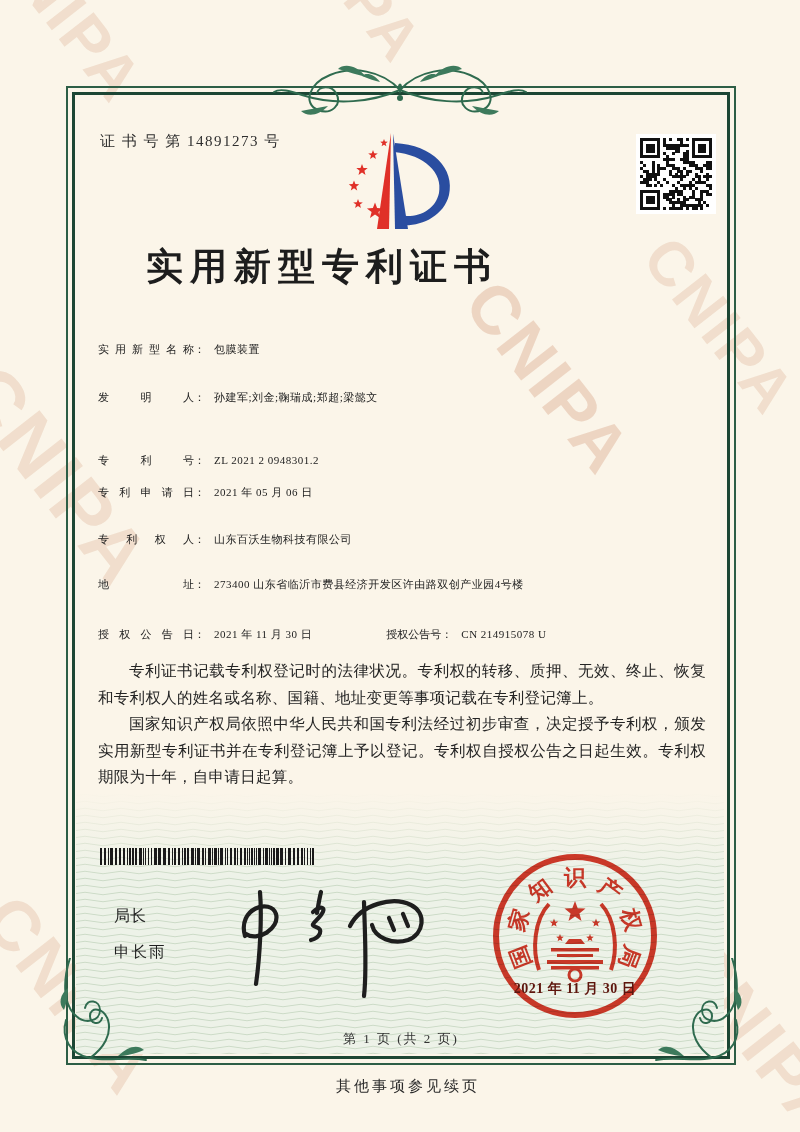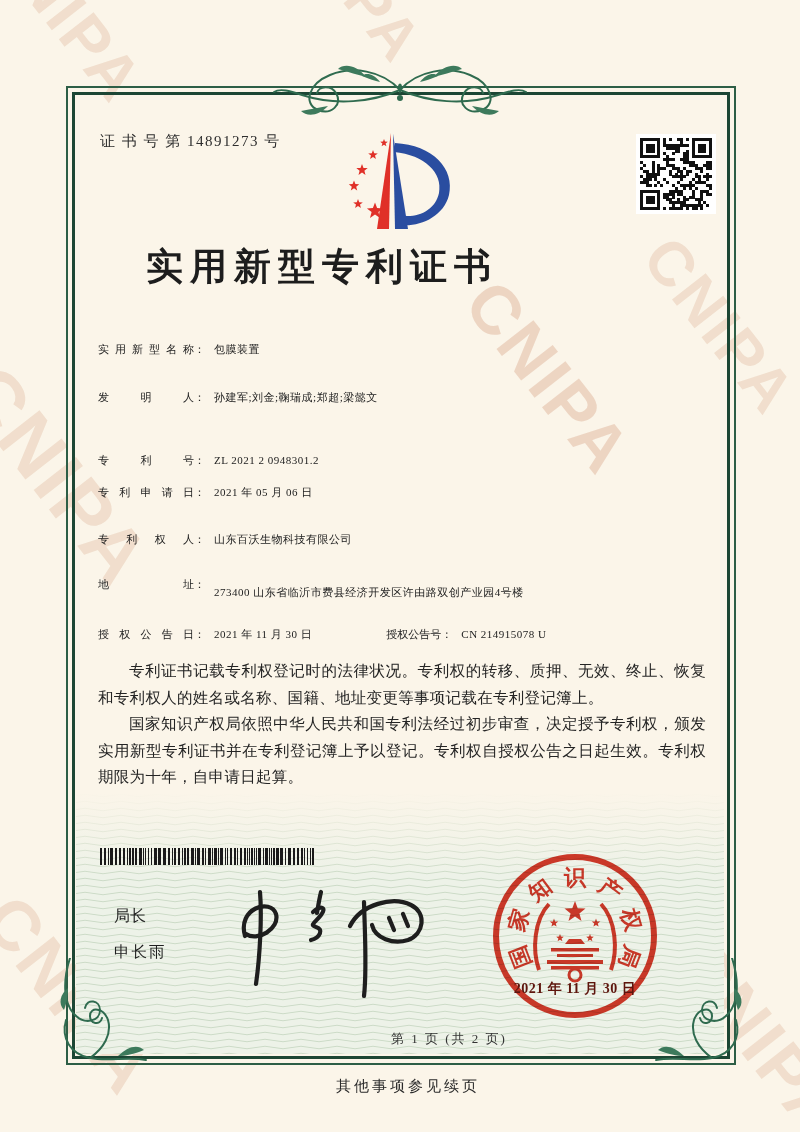--- a/index.html
+++ b/index.html
@@ -54,21 +54,21 @@
     text-align:justify;text-align-last:justify;-moz-text-align-last:justify;
   }
   .fcolon{flex:0 0 auto;}
   .fvalue{margin-left:9px;letter-spacing:0.5px;font-family:Liberation Serif, serif;}
   .row-name{top:337px;}
   .row-inventor{top:385px;align-items:flex-end;}
   .row-patno{top:448px;align-items:flex-end;}
   .row-filing{top:480px;}
   .row-patentee{top:527px;}
   .row-address{top:572px;}
-  .row-address .fvalue{width:488px;margin-top:8px;}
+  .row-address .fvalue{width:488px;}
   .row-grant{top:622px;}
   .grant2{margin-left:74px;display:flex;}
   
   .body-text{
     position:absolute;left:98px;top:658px;width:608px;
     font-size:15.5px;line-height:26.5px;text-align:justify;
     color:#242424;letter-spacing:0.3px;
   }
   .body-text p{margin:0;text-indent:2em;}
   
@@ -80,21 +80,21 @@
     font-family:"Liberation Sans","DejaVu Sans",sans-serif;letter-spacing:2px;}
   .signature{position:absolute;left:215px;top:872px;width:225px;height:135px;}
   .seal{position:absolute;left:487px;top:848px;width:176px;height:176px;
     mix-blend-mode:multiply;opacity:0.95;}
   .seal-date{
     position:absolute;left:487px;top:980px;width:176px;text-align:center;
     font-size:14px;color:#5e150d;font-weight:bold;letter-spacing:0.5px;
   }
   .page-number{
     position:absolute;left:66px;top:1030px;width:670px;text-align:center;
-    font-size:13px;color:#333;letter-spacing:2px;padding-left:48px;
+    font-size:13px;color:#333;letter-spacing:2px;
   }
   .continuation-note{
     position:absolute;left:0;top:1077px;width:800px;text-align:center;
     font-size:15px;color:#2a2a2a;letter-spacing:3px;margin-left:8px;
   }
   .ornament{position:absolute;pointer-events:none;}
   svg{display:block;}
 </style>
 </head>
 <body>

